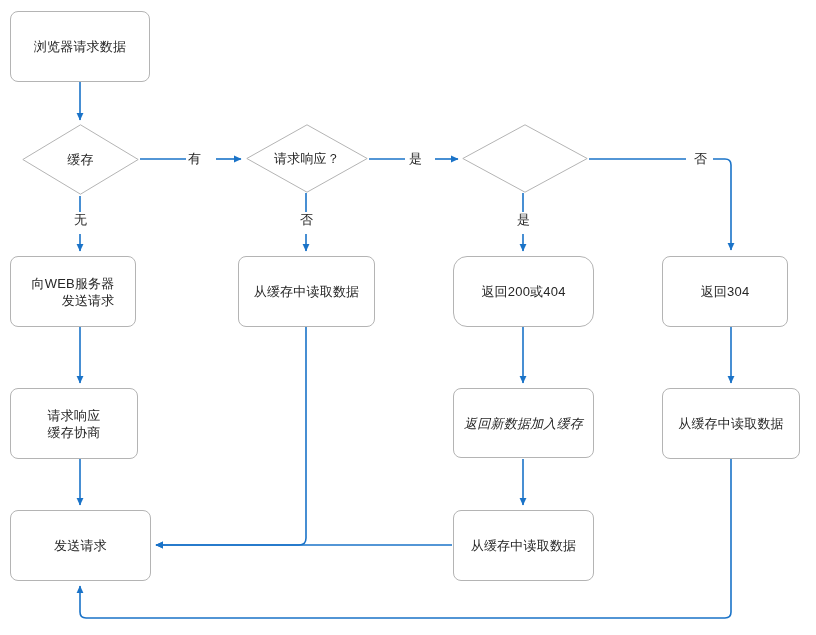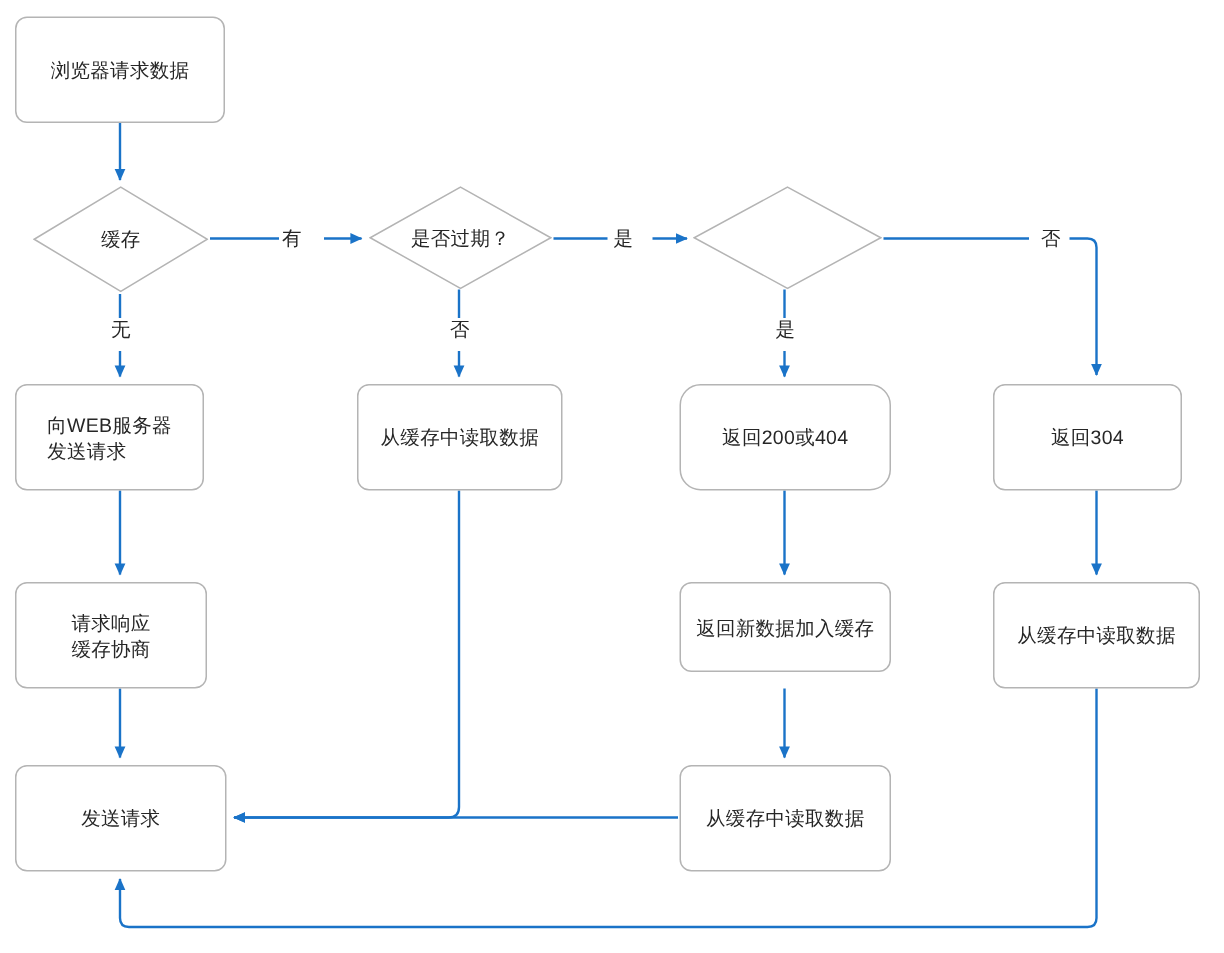--- a/index.html
+++ b/index.html
@@ -22,21 +22,21 @@
     width: 816px;
     height: 635px;
     pointer-events: none;
   }
   .node {
     position: absolute;
     box-sizing: border-box;
     display: flex;
     align-items: center;
     justify-content: center;
-    text-align: left;
+    text-align: right;
     color: #262626;
     font-size: 13px;
     line-height: 17px;
     letter-spacing: 0.2px;
   }
   .node.process {
     border: 1px solid #b4b4b4;
     border-radius: 8px;
     background: #ffffff;
   }
@@ -125,21 +125,21 @@
     <svg class="dshape" viewBox="0 0 117 71" preserveAspectRatio="none">
       <polygon points="58.5,0.8 116.2,35.5 58.5,70.2 0.8,35.5" fill="#ffffff" stroke="#b4b4b4" stroke-width="1"></polygon>
     </svg>
     <span class="dlabel">缓存</span>
   </div>
 
   <div class="node decision" style="left:246px; top:124px; width:122px; height:69px;">
     <svg class="dshape" viewBox="0 0 122 69" preserveAspectRatio="none">
       <polygon points="61,0.8 121.2,34.5 61,68.2 0.8,34.5" fill="#ffffff" stroke="#b4b4b4" stroke-width="1"></polygon>
     </svg>
-    <span class="dlabel">是否过期？</span>
+    <span class="dlabel">请求响应？</span>
   </div>
 
   <div class="node decision" style="left:462px; top:124px; width:126px; height:69px;">
     <svg class="dshape" viewBox="0 0 126 69" preserveAspectRatio="none">
       <polygon points="63,0.8 125.2,34.5 63,68.2 0.8,34.5" fill="#ffffff" stroke="#b4b4b4" stroke-width="1"></polygon>
     </svg>
   </div>
 
   <div class="node process" style="left:10px; top:256px; width:126px; height:71px;">
     <span>
@@ -160,21 +160,21 @@
     <span>返回304</span>
   </div>
 
   <div class="node process" style="left:10px; top:388px; width:128px; height:71px;">
     <span>
       <span>请求响应</span><br>
       <span>缓存协商</span>
     </span>
   </div>
 
-  <div class="node process" style="left:453px; top:388px; width:141px; height:60px;">
+  <div class="node process" style="left:453px; top:388px; width:141px; height:70px;font-style:italic;">
     <span>返回新数据加入缓存</span>
   </div>
 
   <div class="node process" style="left:662px; top:388px; width:138px; height:71px;">
     <span>从缓存中读取数据</span>
   </div>
 
   <div class="node process" style="left:10px; top:510px; width:141px; height:71px;">
     <span>发送请求</span>
   </div>

